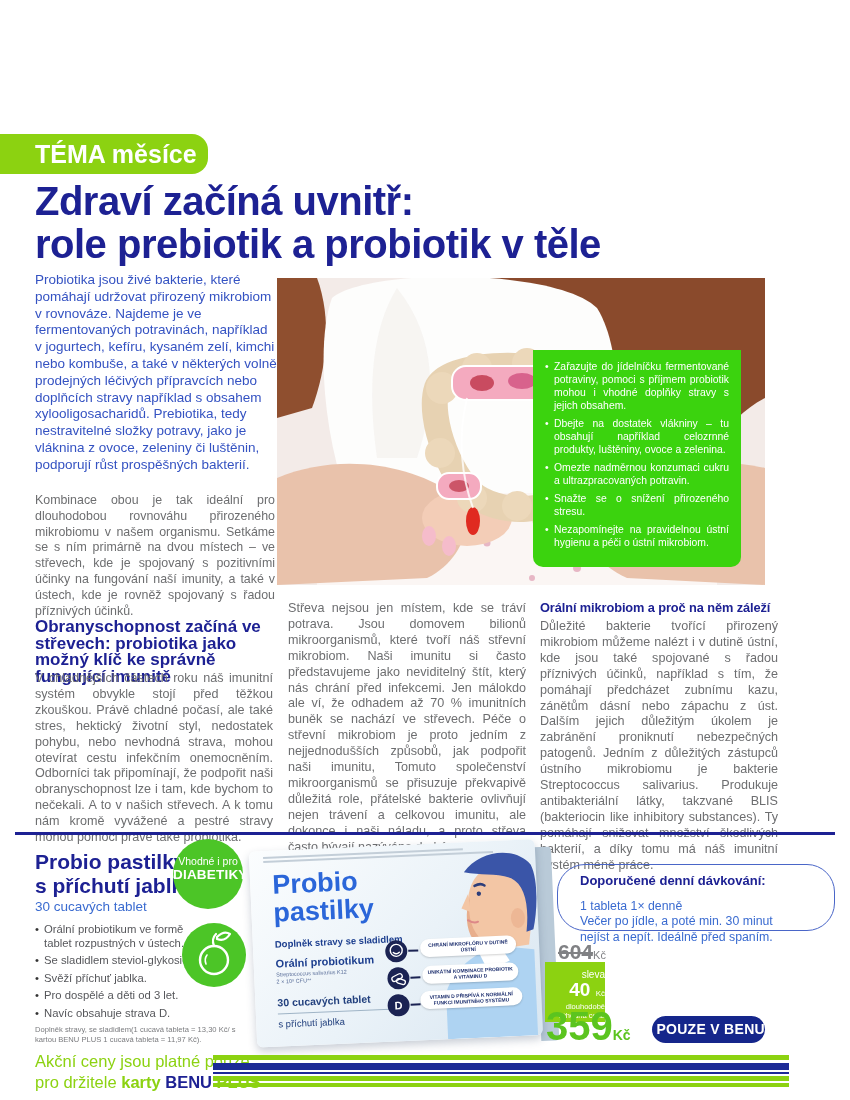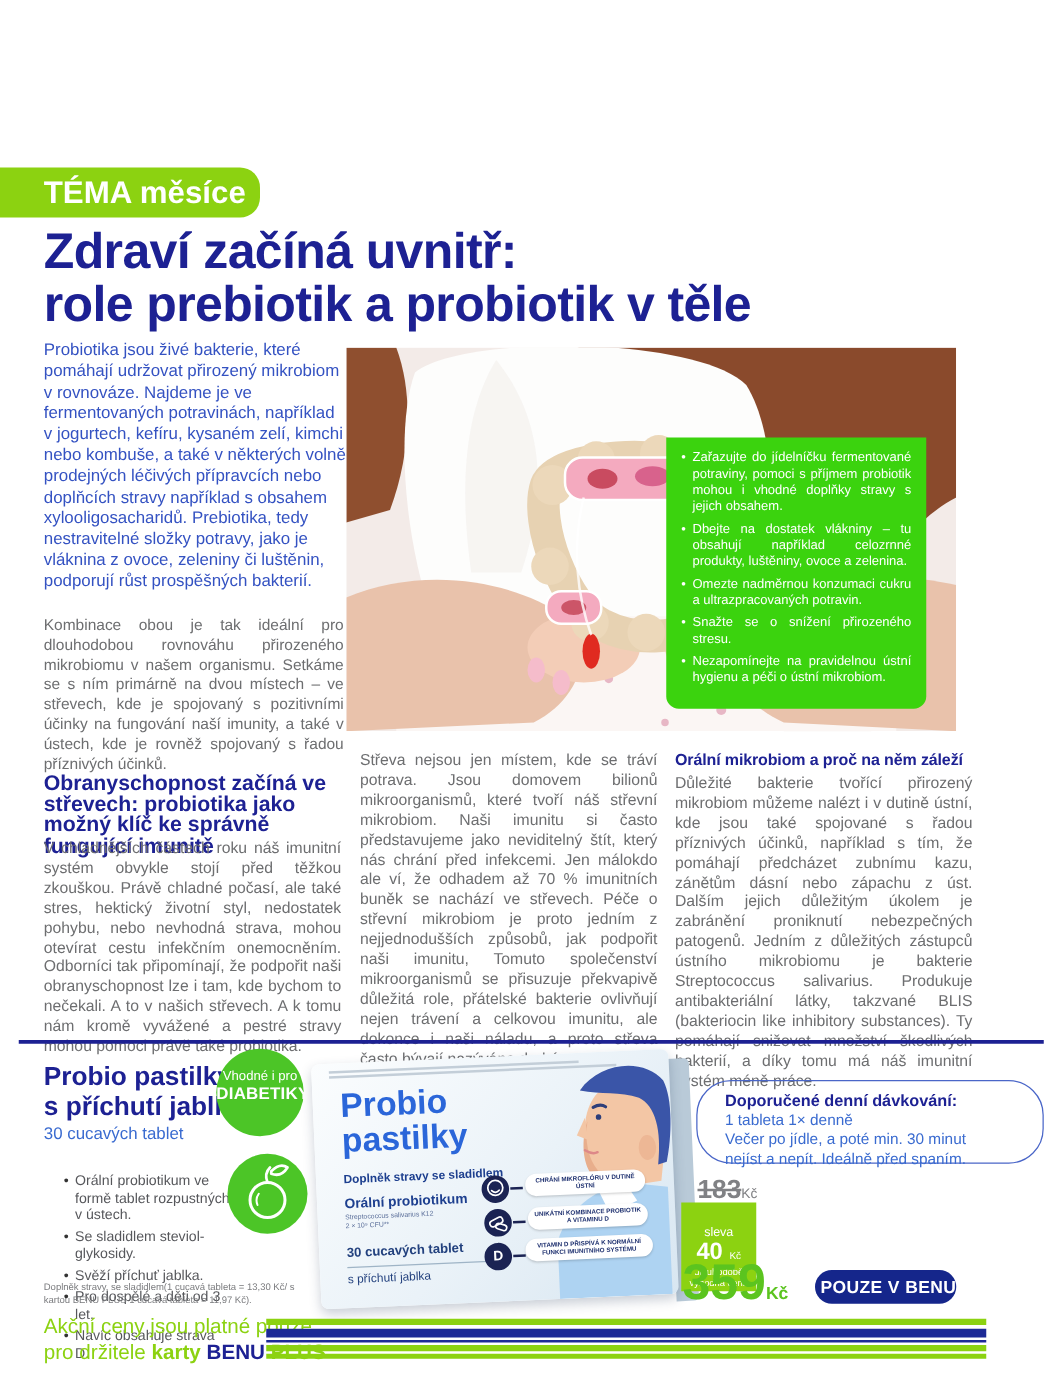--- a/index.html
+++ b/index.html
@@ -41,21 +41,21 @@
   .col3-h{left:540px;top:600px;width:245px;font-size:12.8px;letter-spacing:-0.1px;line-height:16px;}
   .col3-b{left:540px;top:619px;width:238px;}
   .body-txt{font-size:12.6px;line-height:15.9px;color:#6d6e70;text-align:justify;}
 
   .divider{left:15px;top:832px;width:820px;height:3px;background:#1d2193;}
 
   
   .ad-title{left:35px;top:850px;font-size:21px;line-height:23.5px;font-weight:bold;color:#1d2193;}
   .ad-sub{left:35px;top:899px;font-size:13.5px;color:#3a6bd0;}
   .ad-bullets{left:35px;top:923px;width:165px;}
-  .ad-bullets ul{margin:16px;padding:0;list-style:none;}
+  .ad-bullets ul{margin:0;padding:0;list-style:none;}
   .ad-bullets li{position:relative;padding-left:9px;font-size:11.3px;line-height:13.5px;
     margin-bottom:4px;color:#56575b;}
   .ad-bullets li::before{content:"•";position:absolute;left:0;top:0;color:#333;}
   .ad-disc{left:35px;top:1025px;width:218px;font-size:7.6px;line-height:9.6px;color:#7a7b7e;}
 
   .circle{border-radius:50%;background:#4cc527;color:#fff;text-align:center;box-sizing:border-box;}
   .c-diab{left:173px;top:839px;width:70px;height:70px;padding-top:16px;}
   .c-diab .l1{font-size:10.5px;}
   .c-diab .l2{font-size:13.5px;font-weight:bold;letter-spacing:0.2px;text-align:center;}
   .c-apple{left:182px;top:923px;width:64px;height:64px;}
@@ -80,29 +80,29 @@
   .p-circ{position:absolute;width:22px;height:22px;border-radius:50%;background:#1b2353;
     color:#fff;text-align:center;}
   .p-conn{position:absolute;width:10px;height:1.5px;background:#1b2353;}
   .claim{position:absolute;width:96px;background:#fff;border-radius:9px;padding:2.5px 4px;
     box-sizing:border-box;font-size:5px;font-weight:bold;color:#1d2f6e;text-align:center;
     line-height:1.3;text-transform:uppercase;box-shadow:0 1px 2px rgba(0,0,0,0.18);}
 
   
   .dose{left:557px;top:864px;width:278px;height:67px;border:1.6px solid #4a66c8;
     border-radius:28px;box-sizing:border-box;padding:8px 0 0 22px;}
-  .dose .t{font-size:13px;font-weight:bold;color:#1d2193;margin-bottom:1px;}
+  .dose .t{font-size:13px;font-weight:bold;color:#1d2193;margin-bottom:11px;}
   .dose .l{font-size:12.3px;line-height:15.3px;color:#3a6bd0;}
 
   
   .old-price{left:558px;top:940px;font-size:21px;font-weight:bold;color:#808184;}
   .old-price .strike{text-decoration:line-through;}
   .old-price .kc{font-size:11px;font-weight:normal;}
-  .disc{left:545px;top:962px;width:60px;background:#8cd211;color:#fff;text-align:center;
-    padding:19px 0 2px;box-sizing:border-box;}
+  .disc{left:545px;top:962px;width:60px;background:#8cd211;color:#fff;text-align:right;
+    padding:7px 0 2px;box-sizing:border-box;}
   .disc .s{font-size:10px;line-height:11px;}
   .disc .v{font-size:19px;line-height:19px;font-weight:bold;}
   .disc .v .kc{font-size:8px;font-weight:normal;}
   .disc .n{font-size:7.5px;line-height:8.5px;}
   .disc-tail{left:552px;top:1013px;width:0;height:0;border-top:9px solid #8cd211;
     border-right:12px solid transparent;}
   .new-price{left:546px;top:1004px;font-size:40px;font-weight:bold;color:#5bc41f;}
   .new-price .kc{font-size:14px;font-weight:bold;}
   .cta{left:652px;top:1016px;width:113px;height:27px;background:#15268b;border-radius:14px;
     color:#fff;font-weight:bold;font-size:14px;line-height:27px;text-align:right;
@@ -302,21 +302,21 @@
   </div>
 
   <div class="abs dose">
     <div class="t">Doporučené denní dávkování:</div>
     <div class="l">1 tableta 1× denně</div>
     <div class="l">Večer po jídle, a poté min. 30 minut</div>
     <div class="l">nejíst a nepít. Ideálně před spaním.</div>
   </div>
 
   <div class="abs old-price">
-    <span class="strike">183</span><span class="kc">Kč</span>
+    <span class="strike">604</span><span class="kc">Kč</span>
   </div>
   <div class="abs disc">
     <div class="s">sleva</div>
     <div class="v"><span>40</span> <span class="kc">Kč</span></div>
     <div class="n">dlouhodobě</div>
     <div class="n">výhodná cena</div>
   </div>
   <div class="abs disc-tail"></div>
   <div class="abs new-price">
     <span>359</span><span class="kc">Kč</span>

